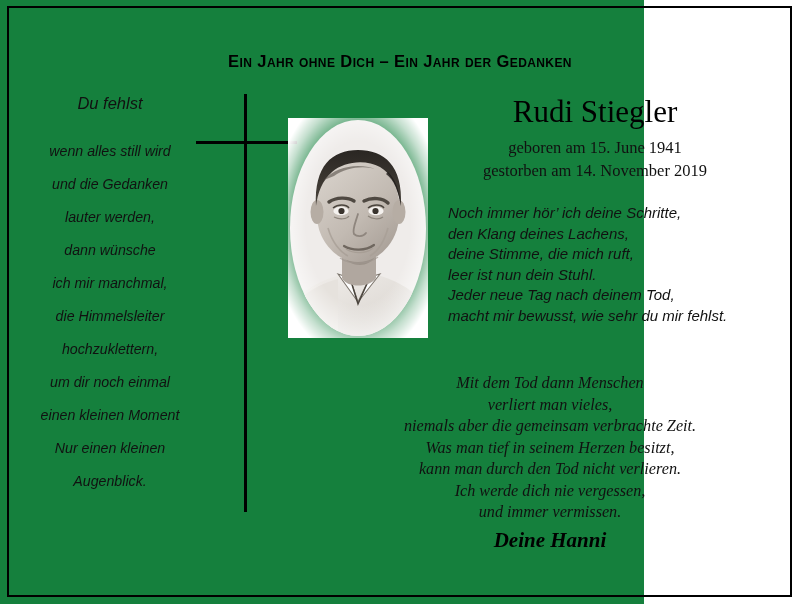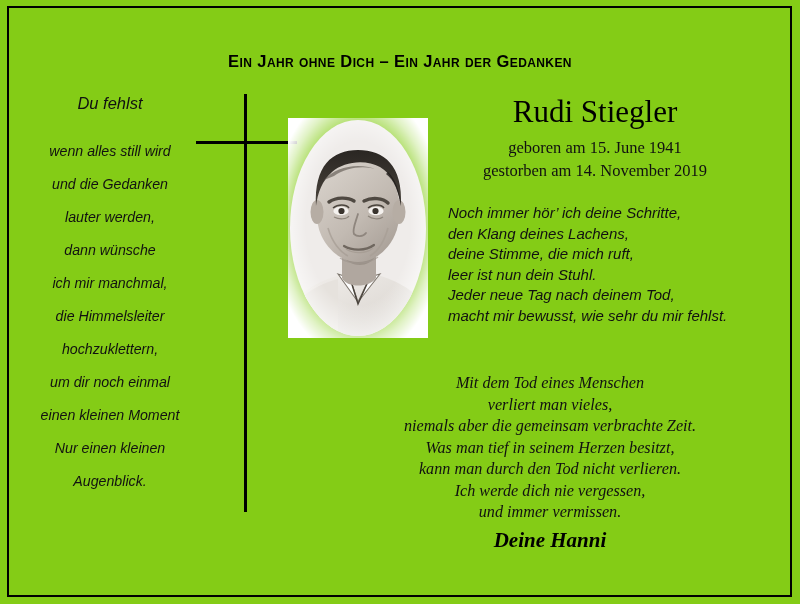--- a/index.html
+++ b/index.html
@@ -12,23 +12,23 @@
     width: 800px;
     height: 604px;
     overflow: hidden;
     font-family: "Liberation Sans", sans-serif;
     color: #111111;
   }
 
   
   .page {
     position: relative;
-    width: 800px;
+    width: 644px;
     height: 604px;
-    background: #84cc16;
+    background: #15803d;
     box-sizing: border-box;
   }
   .page-border {
     position: absolute;
     left: 7px;
     top: 6px;
     width: 785px;
     height: 591px;
     border: 2px solid #000000;
     box-sizing: border-box;
@@ -299,21 +299,21 @@
   <div class="verse-one">
     <div class="vline">Noch immer hör’ ich deine Schritte,</div>
     <div class="vline">den Klang deines Lachens,</div>
     <div class="vline">deine Stimme, die mich ruft,</div>
     <div class="vline">leer ist nun dein Stuhl.</div>
     <div class="vline">Jeder neue Tag nach deinem Tod,</div>
     <div class="vline">macht mir bewusst, wie sehr du mir fehlst.</div>
   </div>
 
   <div class="verse-two">
-    <div class="vline">Mit dem Tod eines Menschen</div>
+    <div class="vline">Mit dem Tod dann Menschen</div>
     <div class="vline">verliert man vieles,</div>
     <div class="vline">niemals aber die gemeinsam verbrachte Zeit.</div>
     <div class="vline">Was man tief in seinem Herzen besitzt,</div>
     <div class="vline">kann man durch den Tod nicht verlieren.</div>
     <div class="vline">Ich werde dich nie vergessen,</div>
     <div class="vline">und immer vermissen.</div>
   </div>
 
   <div class="signature">Deine Hanni</div>
 

